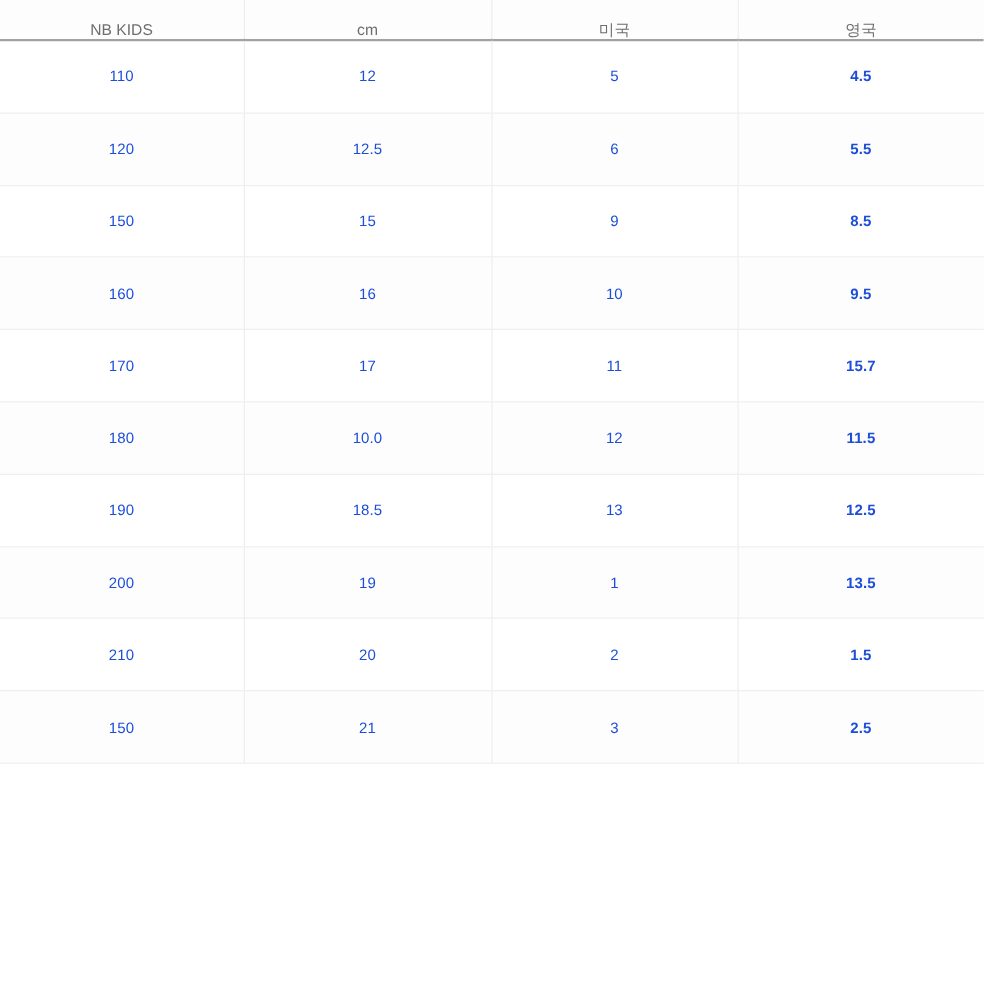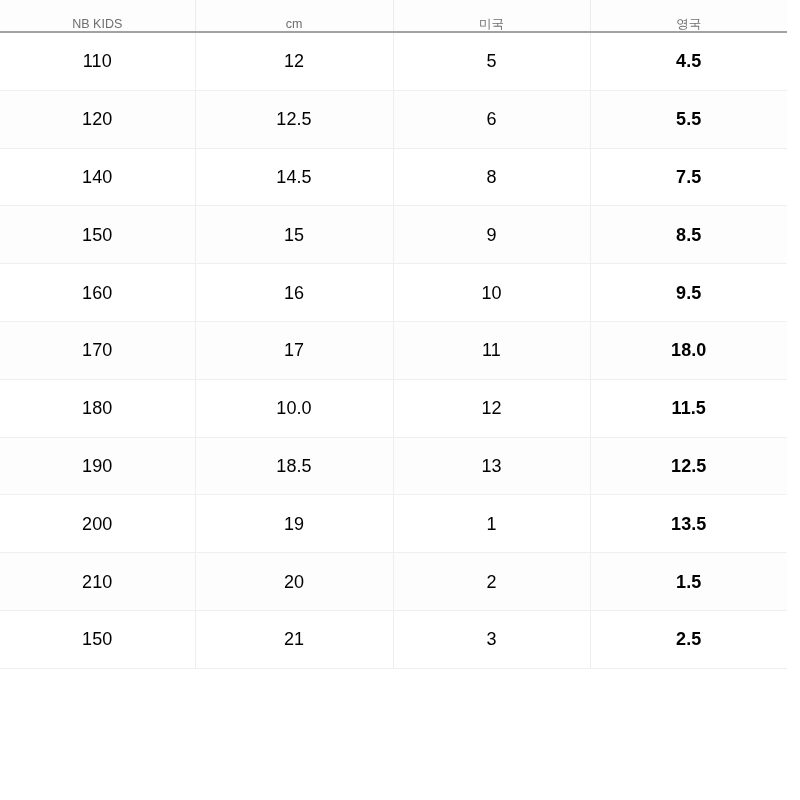--- a/index.html
+++ b/index.html
@@ -82,24 +82,24 @@
   tbody tr.data-row {
     height: 56.8px;
   }
 
   tbody td {
     height: 56.8px;
     padding: 0;
     margin: 0;
     text-align: center;
     vertical-align: middle;
-    font-size: 18px;
+    font-size: 12px;
     line-height: 16px;
     font-weight: 400;
-    color: #000000;
+    color: #1d4ed8;
     background: #ffffff;
     border-right: 1px solid #eeeeee;
     border-bottom: 1px solid #efefef;
     letter-spacing: 0.1px;
   }
 
   tbody td:last-child {
     border-right: none;
     font-weight: bold;
   }
@@ -170,42 +170,36 @@
             <td>5</td>
             <td>4.5</td>
           </tr>
           <tr class="data-row">
             <td>120</td>
             <td>12.5</td>
             <td>6</td>
             <td>5.5</td>
           </tr>
           <tr class="data-row">
-            <td>140</td>
-            <td>14.5</td>
-            <td>8</td>
-            <td>7.5</td>
-          </tr>
-          <tr class="data-row">
             <td>150</td>
             <td>15</td>
             <td>9</td>
             <td>8.5</td>
           </tr>
           <tr class="data-row">
             <td>160</td>
             <td>16</td>
             <td>10</td>
             <td>9.5</td>
           </tr>
           <tr class="data-row">
             <td>170</td>
             <td>17</td>
             <td>11</td>
-            <td>18.0</td>
+            <td>15.7</td>
           </tr>
           <tr class="data-row">
             <td>180</td>
             <td>10.0</td>
             <td>12</td>
             <td>11.5</td>
           </tr>
           <tr class="data-row">
             <td>190</td>
             <td>18.5</td>

